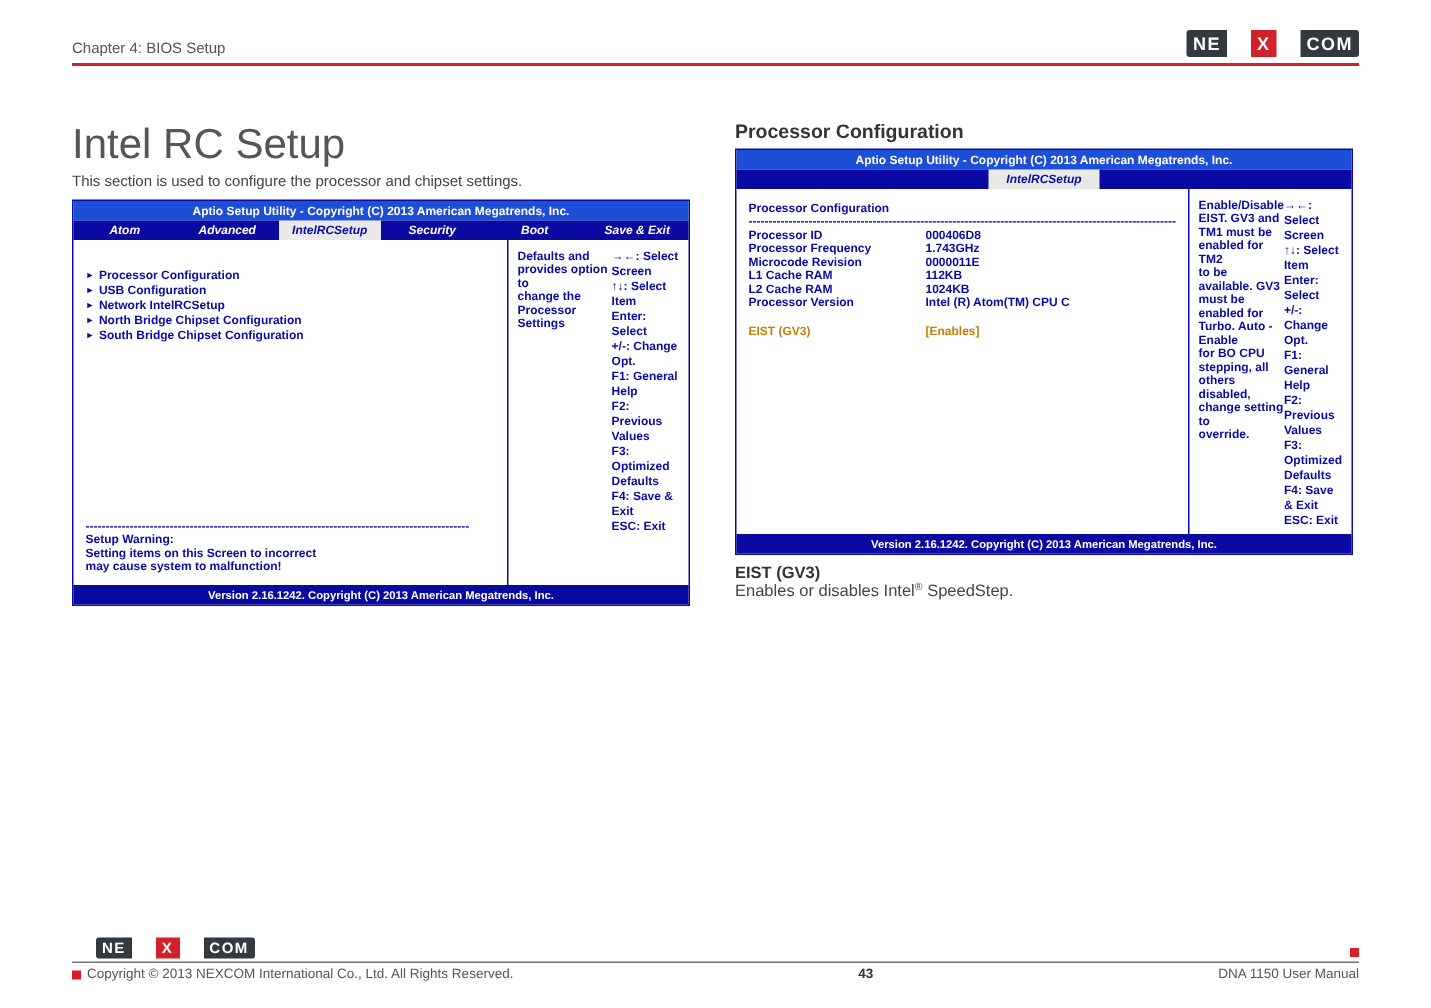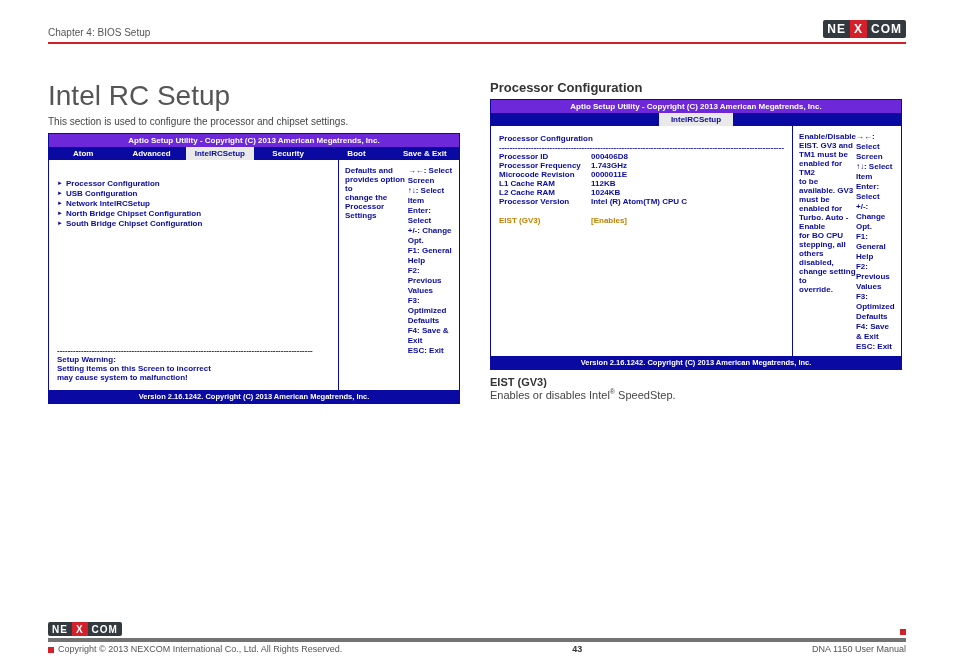--- a/index.html
+++ b/index.html
@@ -20,38 +20,38 @@
   }
   .chapter { font-size: 10px; color: #555; }
   .logo {
     display: inline-flex;
     align-items: stretch;
     height: 18px;
     font-weight: bold;
     font-size: 12px;
     letter-spacing: 1px;
   }
-  .logo .seg { display:flex; align-items:center; padding:0 4px; }
+  .logo .seg { display:flex; align-items:center; padding:0 4px;margin-left:16px; }
   .logo .dark { background:#333a3f; color:#fff; border-radius:2px 0 0 2px;}
   .logo .red  { background:#d3202a; color:#fff; }
   .logo .dark2 { background:#333a3f; color:#fff; border-radius:0 2px 2px 0;}
   .redline { height:2px; background:#d3202a; margin-top:2px; margin-bottom:36px; }
   .columns { display:flex; gap:30px; }
   .col { width: 412px; }
   h1.section-title { font-size:28px; font-weight:normal; color:#555; margin-bottom:4px;}
   .intro { font-size:10px; color:#444; margin-bottom:6px; }
   h2.subhead { font-size:13px; font-weight:bold; color:#333; margin-bottom:4px;}
   .optlabel { font-size:11px; font-weight:bold; color:#333; margin-top:6px;}
   .optdesc { font-size:11px; color:#444; }
   .sup { font-size:7px; vertical-align: super; }
 
   
   .bios { border:1px solid #0a0aa3; font-size:8px; font-weight:bold; color:#0a0aa3; background:#fff; }
-  .bios-title { background:#6d28d9; color:#fff; text-align:center; padding:2px 0; font-size:8px; font-weight:bold;}
-  .bios-tabs { display:flex; background:#0a0aa3; color:#fff; }
+  .bios-title { background:#1d4ed8; color:#fff; text-align:center; padding:2px 0; font-size:8px; font-weight:bold;}
+  .bios-tabs { display:flex; background:#0a0aa3; color:#fff;font-style:italic; }
   .bios-tabs .tab { flex:1; text-align:center; padding:2px 0; }
   .bios-tabs .tab.active { background:#e9e9e9; color:#0a0aa3; }
   .bios-body { display:flex; height:230px; }
   .bios-left { flex:1; border-right:1px solid #0a0aa3; padding:8px 8px; position:relative;}
   .bios-right { width:120px; padding:6px 6px; display:flex; flex-direction:row; justify-content:space-between;}
   .menu-item { color:#0a0aa3; margin:1px 0; }
   .menu-item::before { content:"►"; font-size:6px; margin-right:3px; position:relative; top:-1px;}
   .dashline { letter-spacing:0px; color:#0a0aa3; overflow:hidden; white-space:nowrap;}
   .warnblock { position:absolute; bottom:8px; left:8px; right:8px; }
   .bios-foot { background:#0a0aa3; color:#fff; font-size:7.5px; text-align:center; padding:2px 0;}
@@ -61,31 +61,31 @@
   .opt-yellow { color:#c07f00; }
 
   
   .page-footer {
     position:absolute;
     bottom:18px;
     left:48px; right:48px;
   }
   .footrow { display:flex; justify-content:space-between; align-items:flex-end; font-size:9px; color:#555;}
   .footrow .logo { height:14px; font-size:10px;}
-  .footline { border-top:4px solid #737373; margin-top:2px; padding-top:2px;}
+  .footline { border-top:1px solid #737373; margin-top:2px; padding-top:2px;}
   .pgnum { font-weight:bold; color:#333;}
   .tinybox { width:6px; height:6px; background:#d3202a; display:inline-block; margin-left:4px; vertical-align:middle;}
   .tinybox.l { margin-left:0; margin-right:4px;}
 
   
   .bios-tabs.center { justify-content:center; }
   .bios-tabs.center .tab { flex:0 0 auto; padding:2px 12px; }
 
   .kv { display:flex; }
-  .kv .k { width:92px; }
+  .kv .k { width:118px; }
   .kv .v { }
 
 </style>
 </head>
 <body>
 
 <div class="header">
   <div class="chapter">Chapter 4: BIOS Setup</div>
   <div class="logo">
     <span class="seg dark">NE</span>

